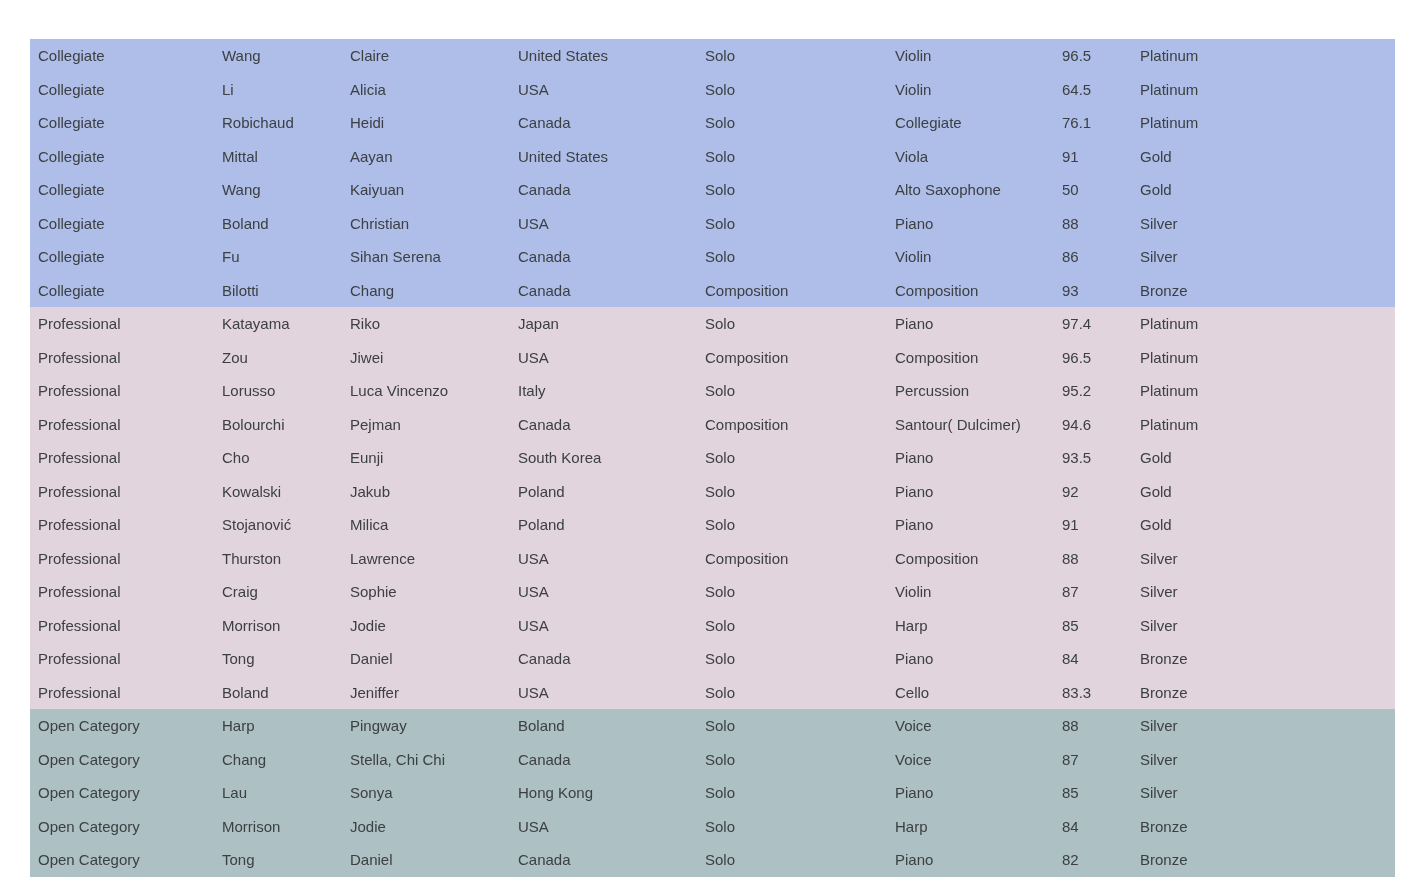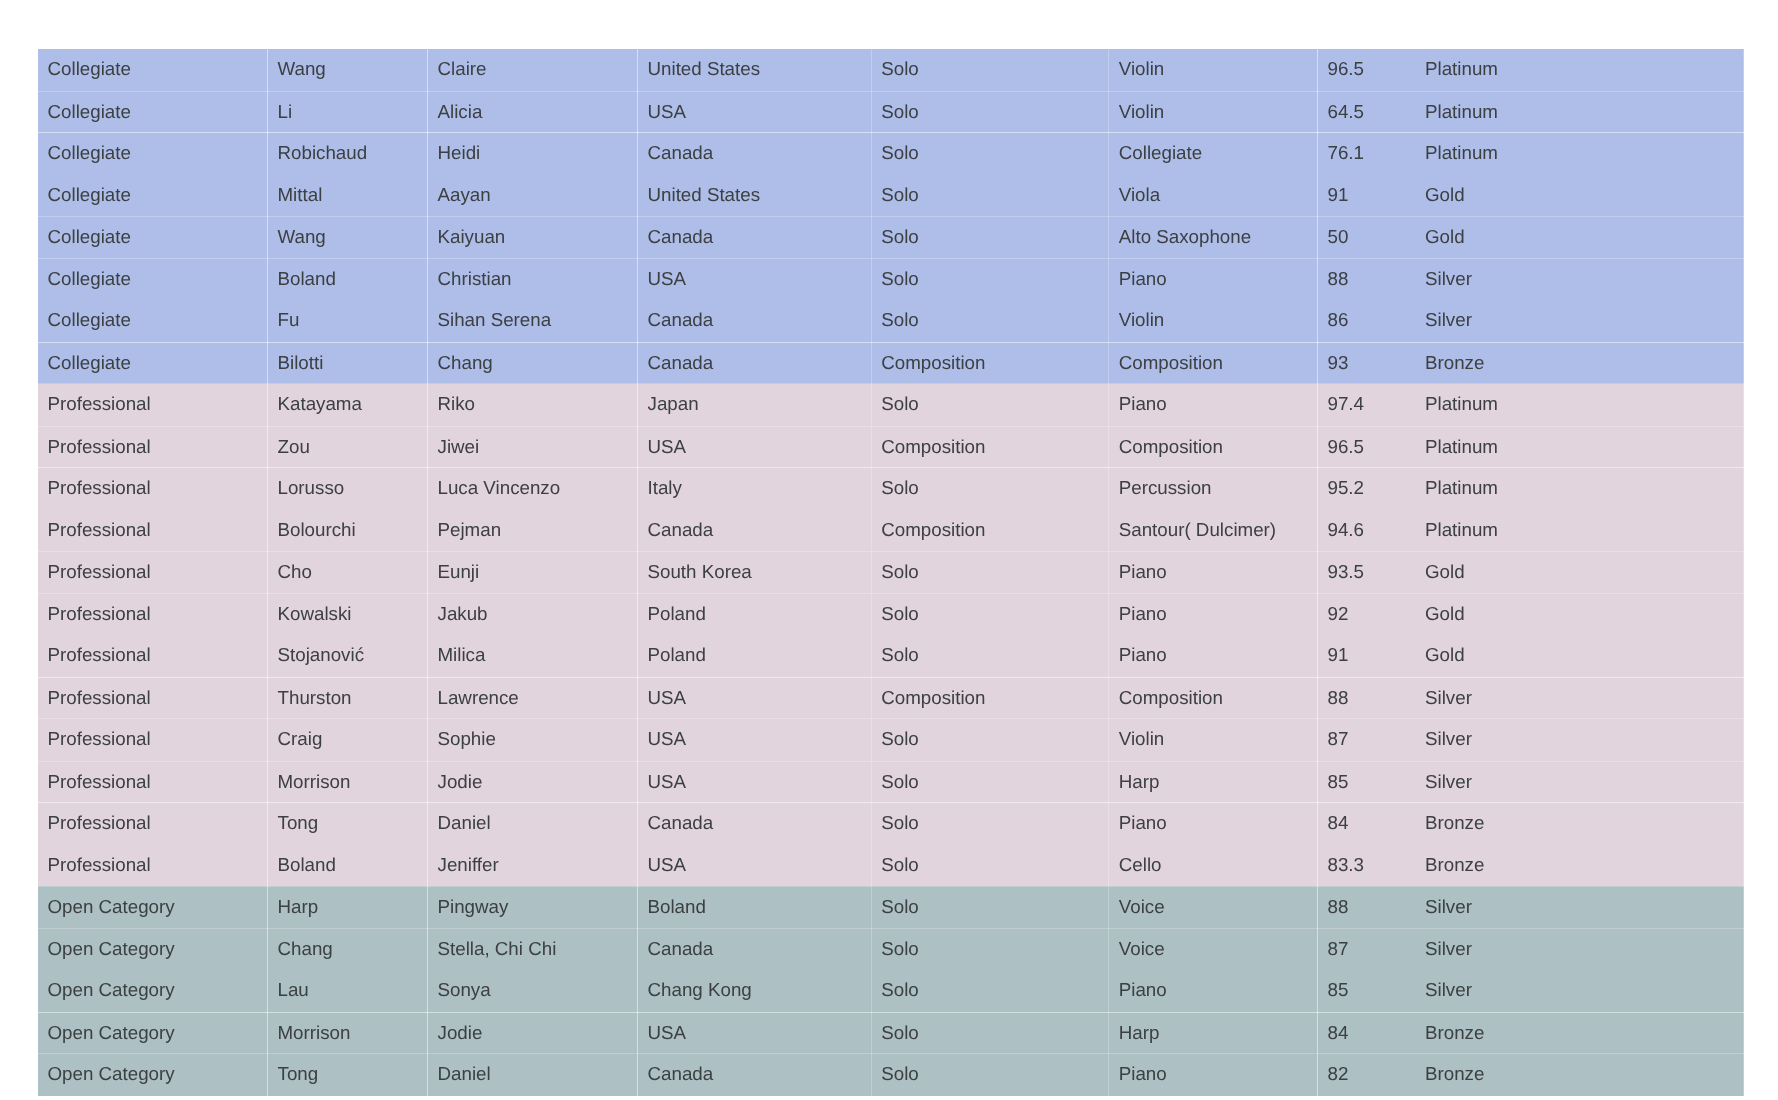--- a/index.html
+++ b/index.html
@@ -278,21 +278,21 @@
           <td>Canada</td>
           <td>Solo</td>
           <td>Voice</td>
           <td>87</td>
           <td>Silver</td>
         </tr>
         <tr style="background-color: rgb(173, 192, 196);">
           <td>Open Category</td>
           <td>Lau</td>
           <td>Sonya</td>
-          <td>Chang Kong</td>
+          <td>Hong Kong</td>
           <td>Solo</td>
           <td>Piano</td>
           <td>85</td>
           <td>Silver</td>
         </tr>
         <tr style="background-color: rgb(173, 192, 196);">
           <td>Open Category</td>
           <td>Morrison</td>
           <td>Jodie</td>
           <td>USA</td>

